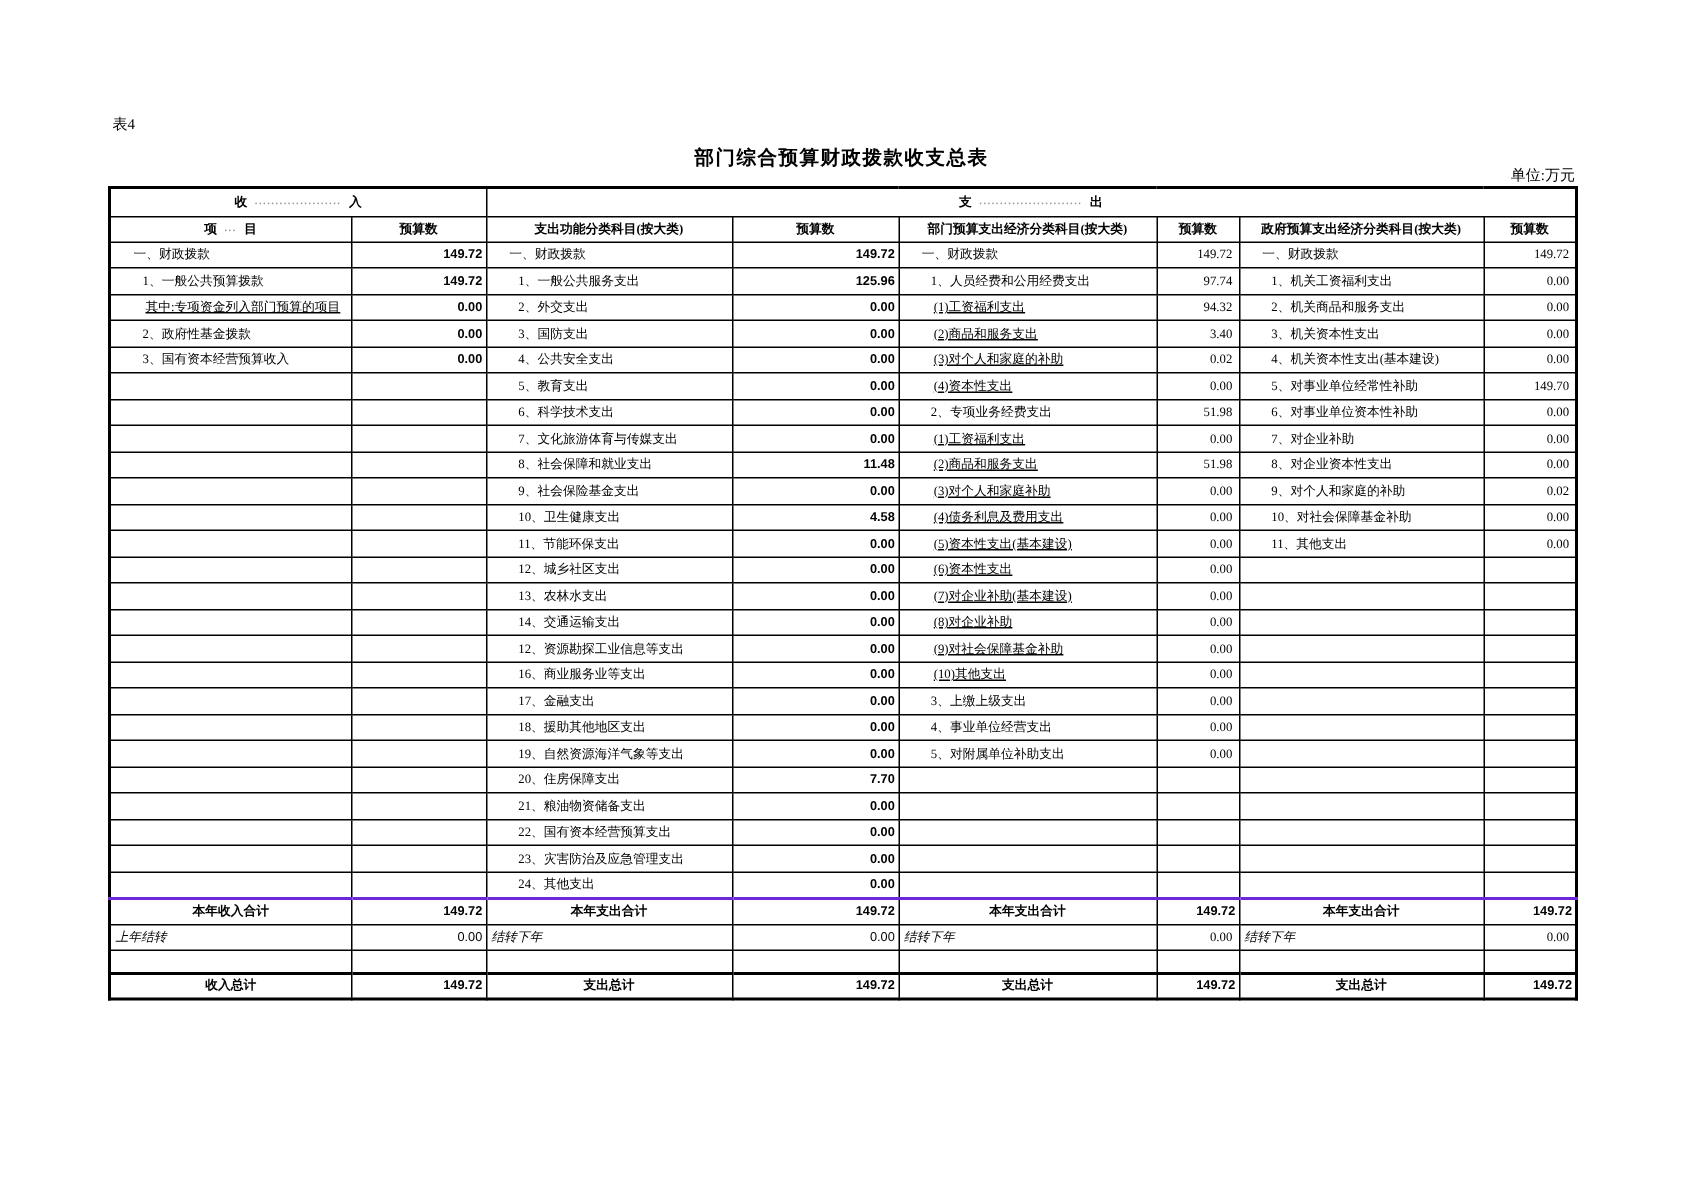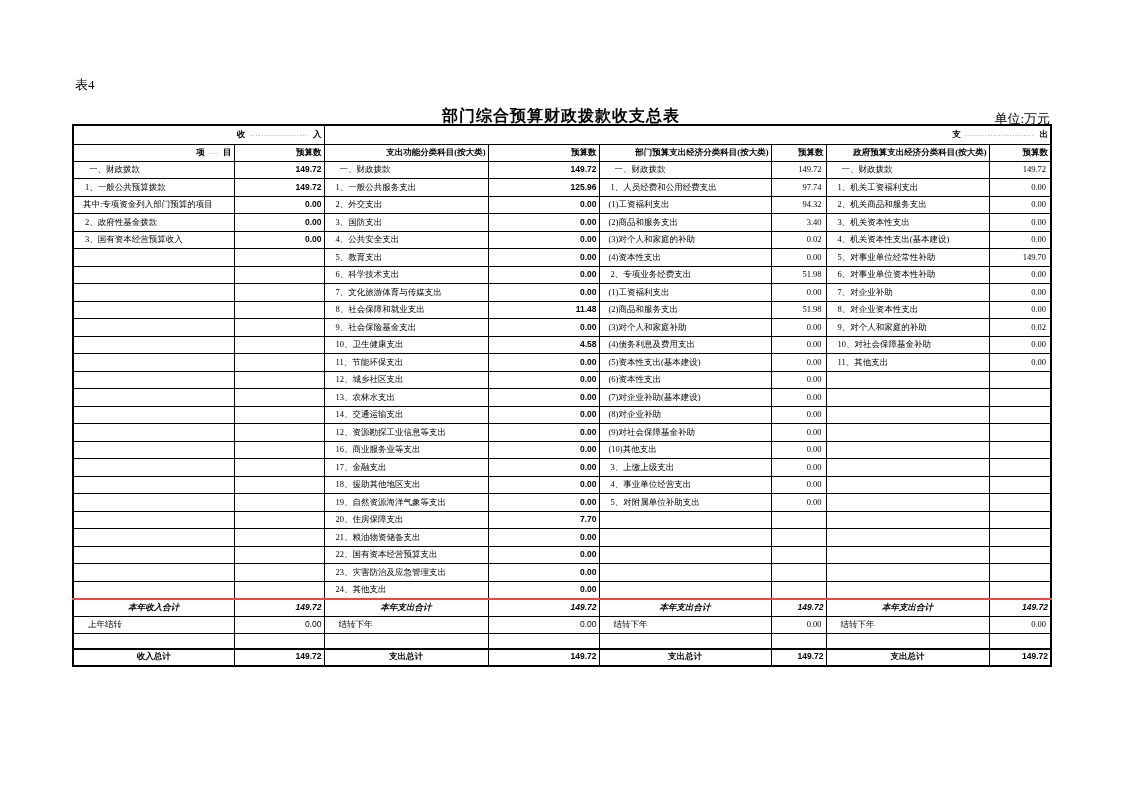--- a/index.html
+++ b/index.html
@@ -5,71 +5,71 @@
   * { box-sizing: border-box; }
   html,body { margin:0; padding:0; }
   body {
     width:1122px; height:793px; position:relative;
     background:#ffffff;
     font-family:"Liberation Serif", serif;
     color:#000;
   }
   .tag {
     position:absolute; left:75px; top:76px;
-    font-size:13px;
+    font-size:10px;
   }
   .title {
-    position:absolute; left:72px; top:106px; width:978px;
-    text-align:center; font-size:16px; font-weight:bold;
+    position:absolute; left:72px; top:96px; width:978px;
+    text-align:center; font-size:13px; font-weight:bold;
     letter-spacing:1px;
   }
   .unit {
     position:absolute; top:110px; right:72px;
-    font-size:13px;
+    font-size:10px;
   }
   table.budget {
     position:absolute; left:72px; top:124px; width:978px;
     border-collapse:collapse; table-layout:fixed;
     border:2px solid #000;
   }
   td, th {
     border:1px solid #000;
     font-size:8.5px; line-height:1.1;
     padding:0 2px;
     overflow:hidden; white-space:nowrap;
     font-weight:normal;
   }
   thead tr.group-row { height:19px; }
   thead tr.col-row   { height:17px; }
-  thead th { text-align:right; font-weight:bold; }
+  thead th { text-align:center; font-weight:bold; }
   .leader { color:#999; font-size:7px; letter-spacing:1px; margin:0 5px; vertical-align:1px; }
   tbody#rows tr { height:17.5px; }
   .lbl { text-align:left; }
   .ind0 { padding-left:15px; }
-  .ind1 { padding-left:11px; }
-  .ind2 { padding-left:9px; }
+  .ind1 { padding-left:21px; }
+  .ind2 { padding-left:23px;text-decoration:underline; }
   .num-sans {
     text-align:right; padding-right:2px;
     font-family:"Liberation Sans", sans-serif;
     font-weight:bold; font-size:8.5px;
   }
   .num-serif {
     text-align:right; padding-right:4px;
     font-family:"Liberation Serif", serif;
     font-size:8.5px;
   }
   tr.total-row { height:17.5px; }
-  tr.total-row td { border-top:2px solid #ef4444; font-weight:bold;font-style:italic; }
+  tr.total-row td { border-top:2px solid #6d28d9; font-weight:bold; }
   tr.total-row td.tot-lbl { text-align:center; }
   tr.total-row td.tot-num {
     text-align:right; padding-right:2px;
     font-family:"Liberation Sans", sans-serif; font-size:8.5px;
   }
   tr.carry-row { height:17.5px; }
-  tr.carry-row td.lbl { padding-left:14px; }
+  tr.carry-row td.lbl { padding-left:3px;font-style:italic; }
   tr.carry-row td.num-sans { font-weight:normal; }
   tr.empty-row { height:15px; }
   tr.grand-row { height:17px; }
   tr.grand-row td { border-top:2px solid #000; font-weight:bold; }
   tr.grand-row td.tot-lbl { text-align:center; }
   tr.grand-row td.tot-num {
     text-align:right; padding-right:2px;
     font-family:"Liberation Sans", sans-serif; font-size:8.5px;
   }
 </style>

